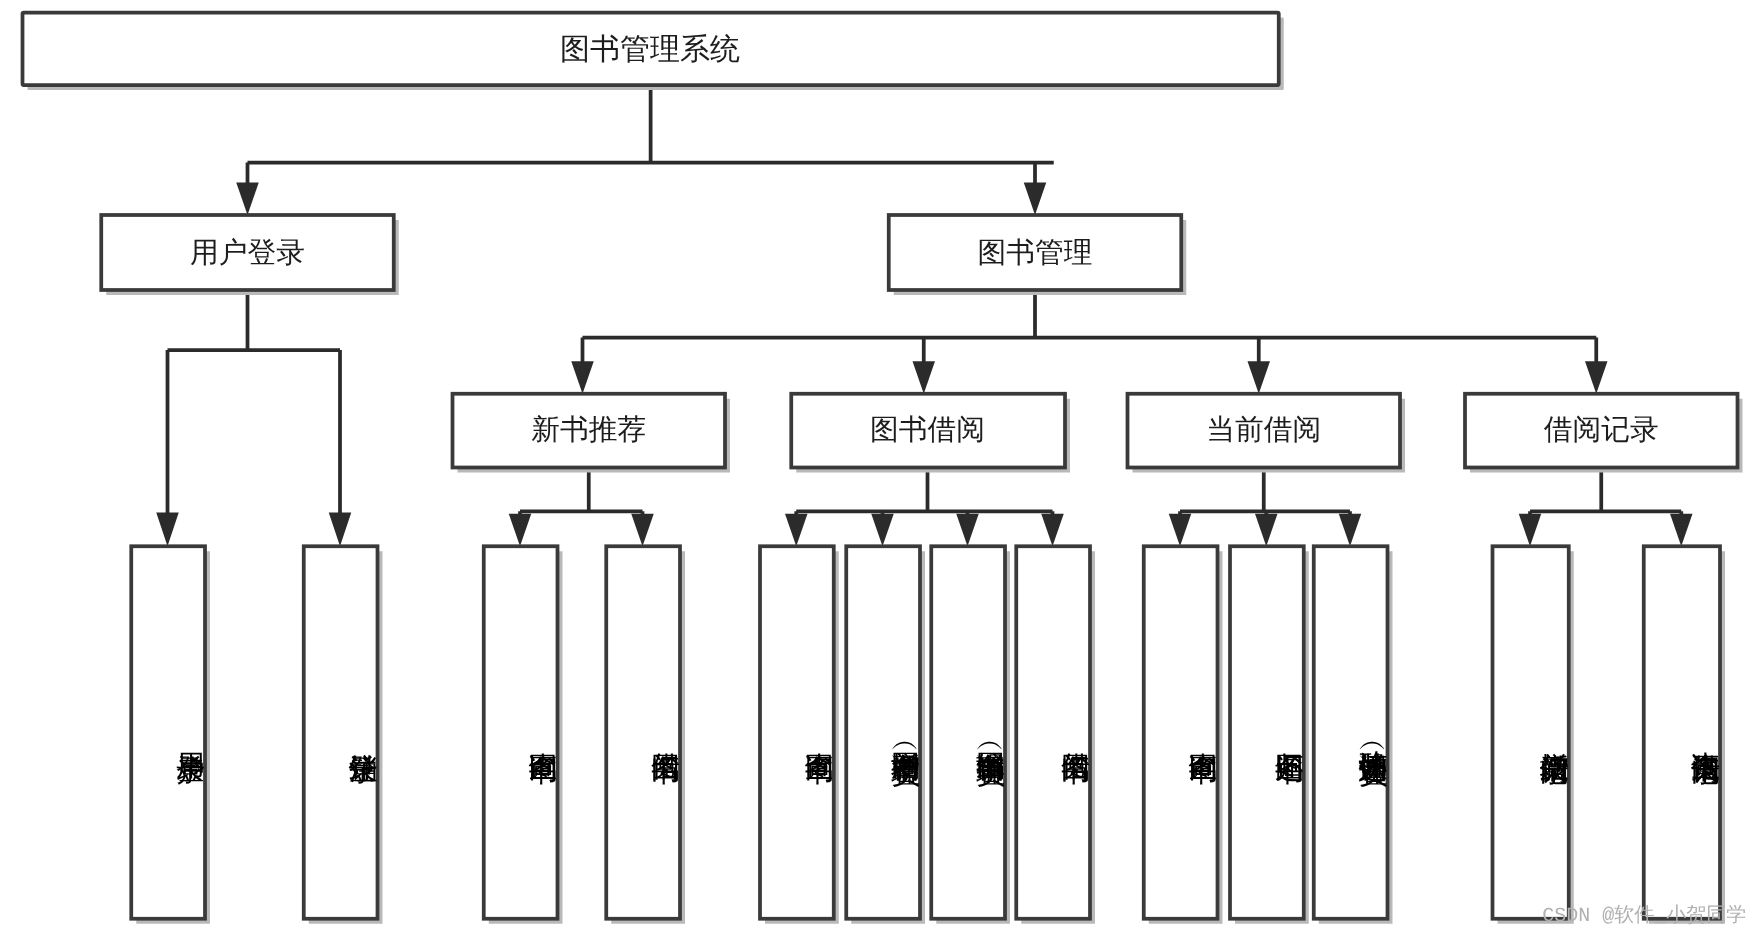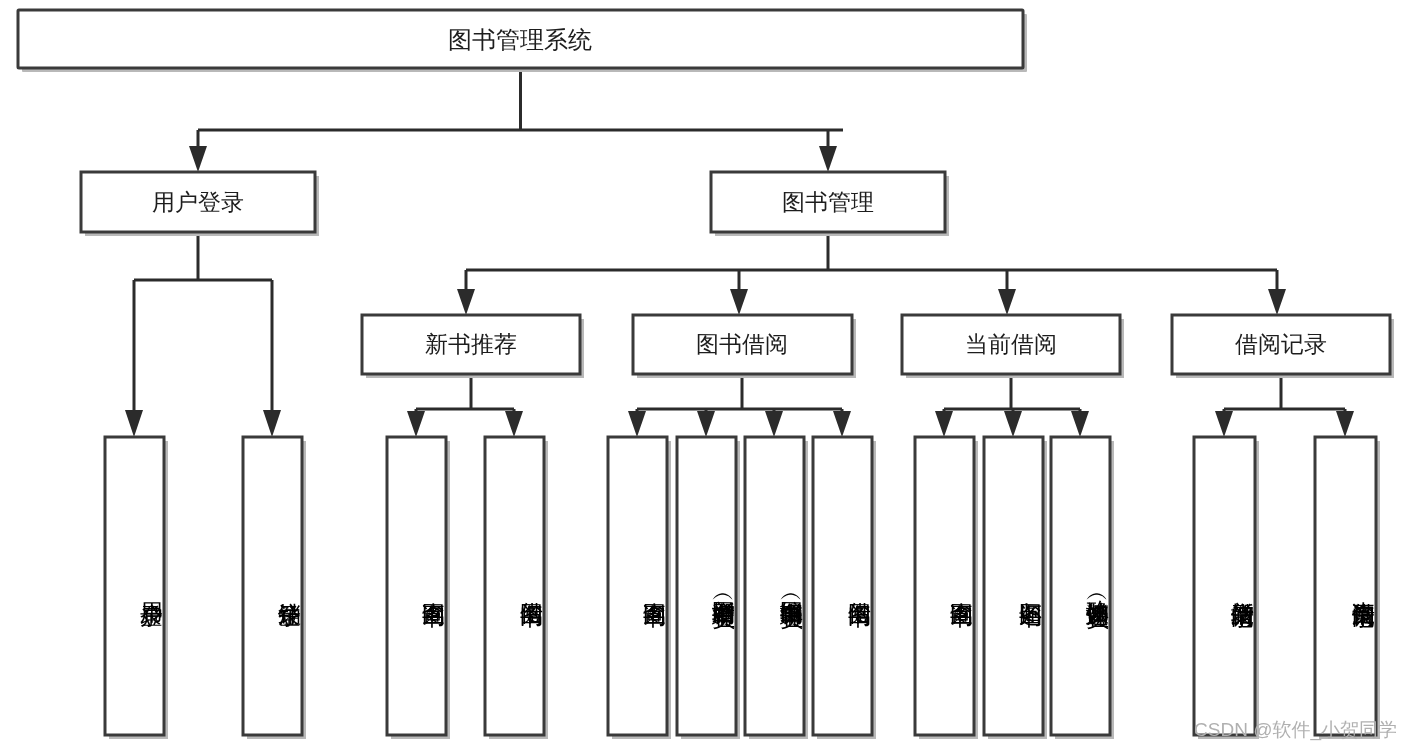--- a/index.html
+++ b/index.html
@@ -75,22 +75,22 @@
     height: 100%;
     display: flex;
     align-items: center;
     justify-content: center;
     overflow: hidden;
   }
   .watermark {
     position: absolute;
     right: 8px;
     bottom: 4px;
-    font-family: Liberation Sans, sans-serif;
-    font-size: 19px;
+    font-family: Liberation Mono, monospace;
+    font-size: 16px;
     color: #b0b0b0;
     white-space: nowrap;
     user-select: none;
     pointer-events: none;
     padding-left: 44px;
   }
 </style>
 </head>
 <body>
 

